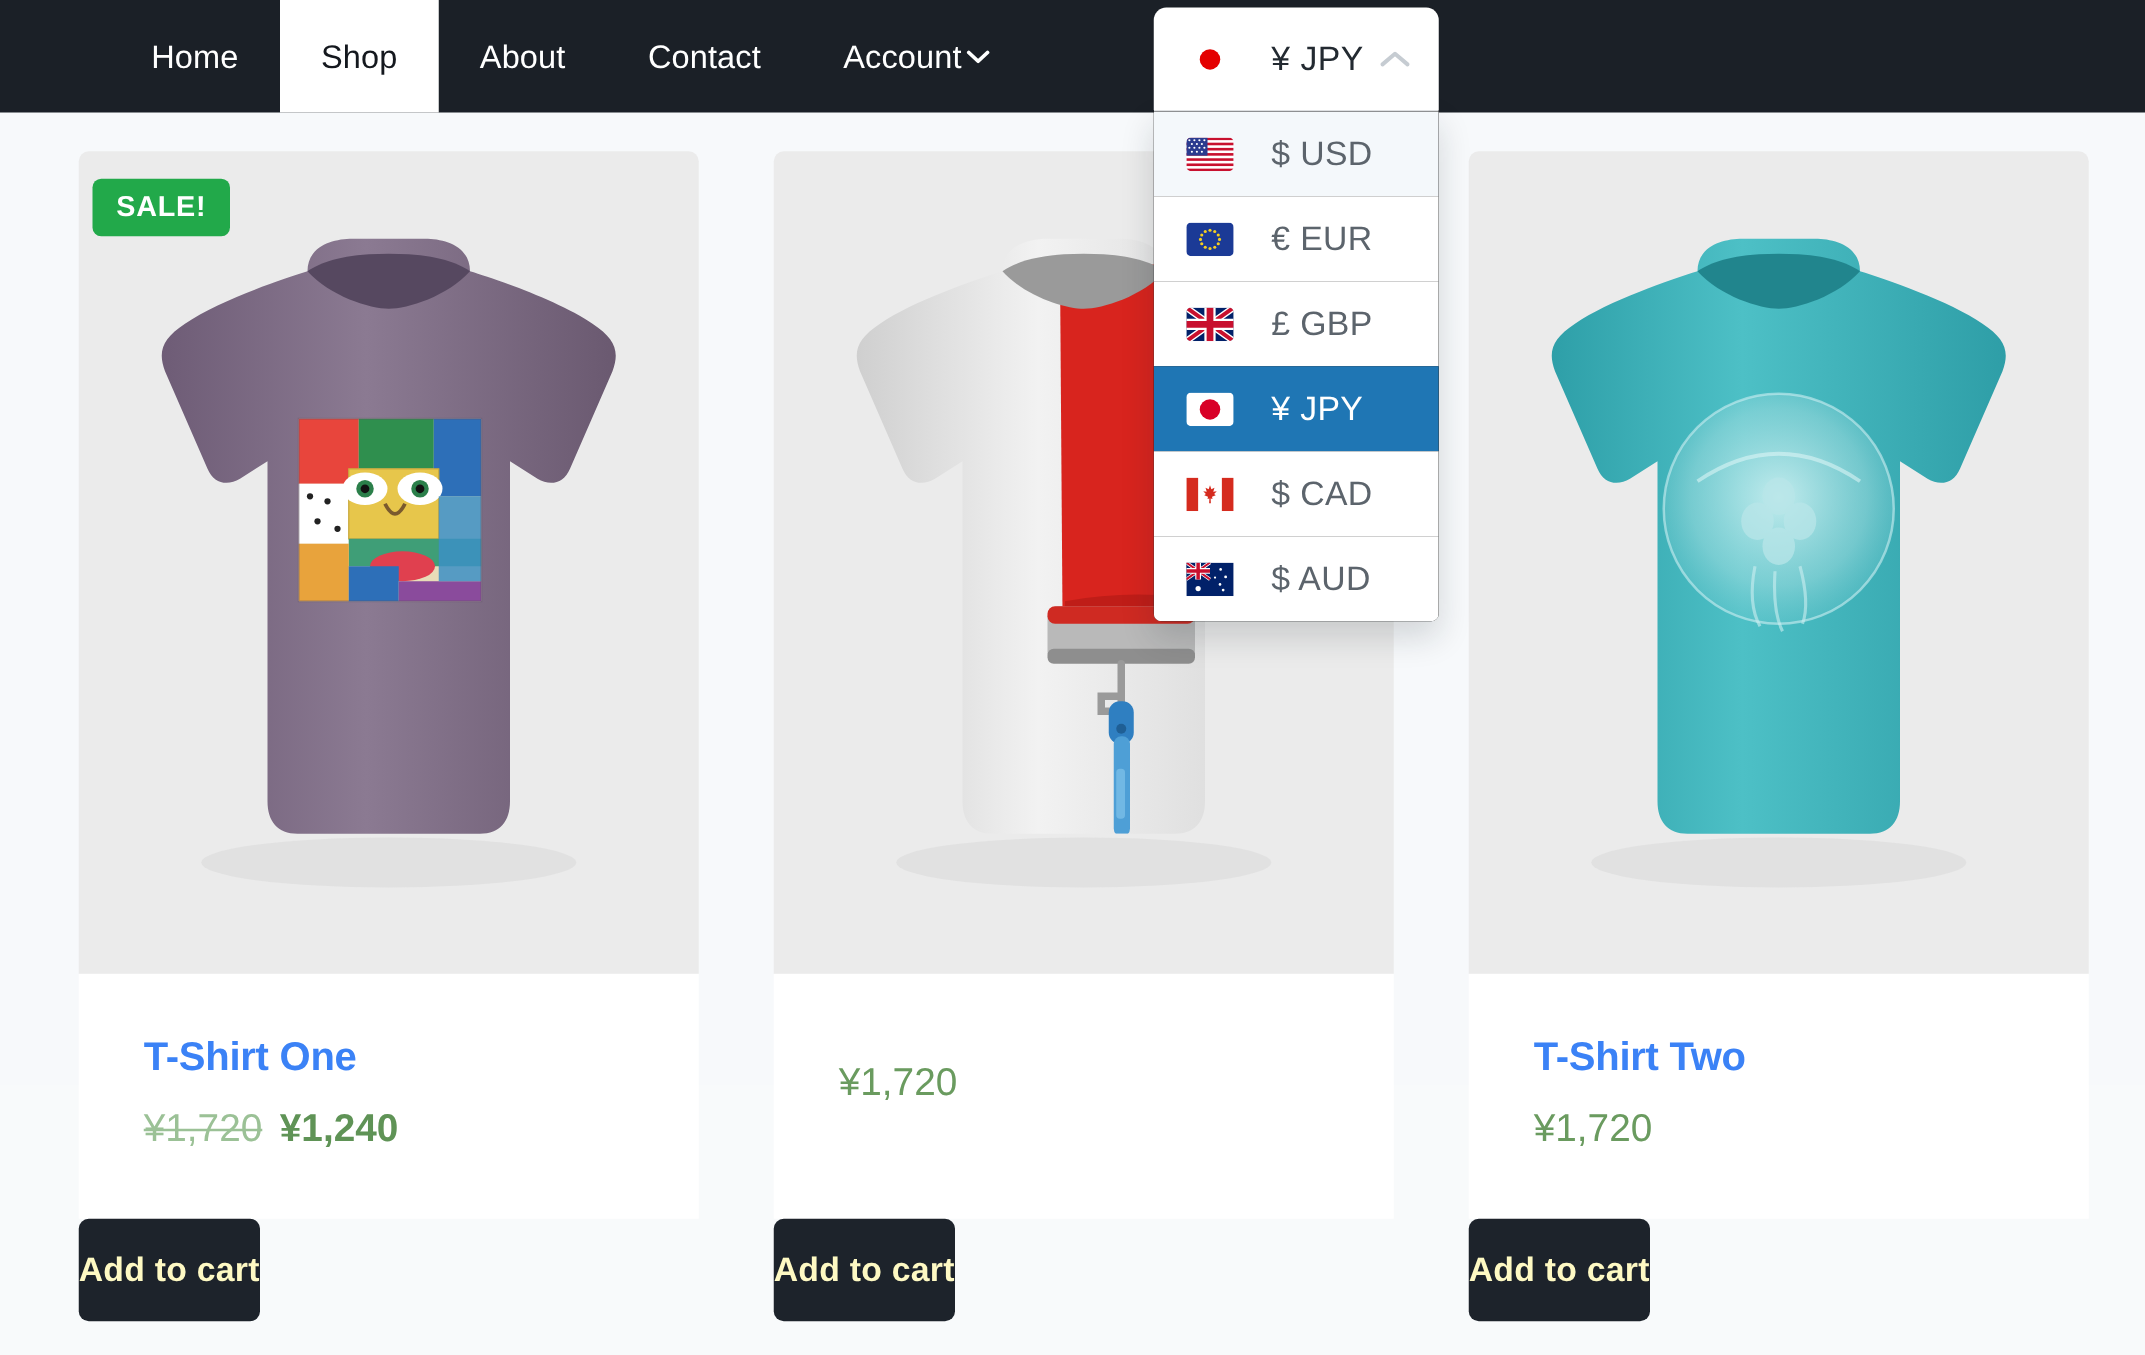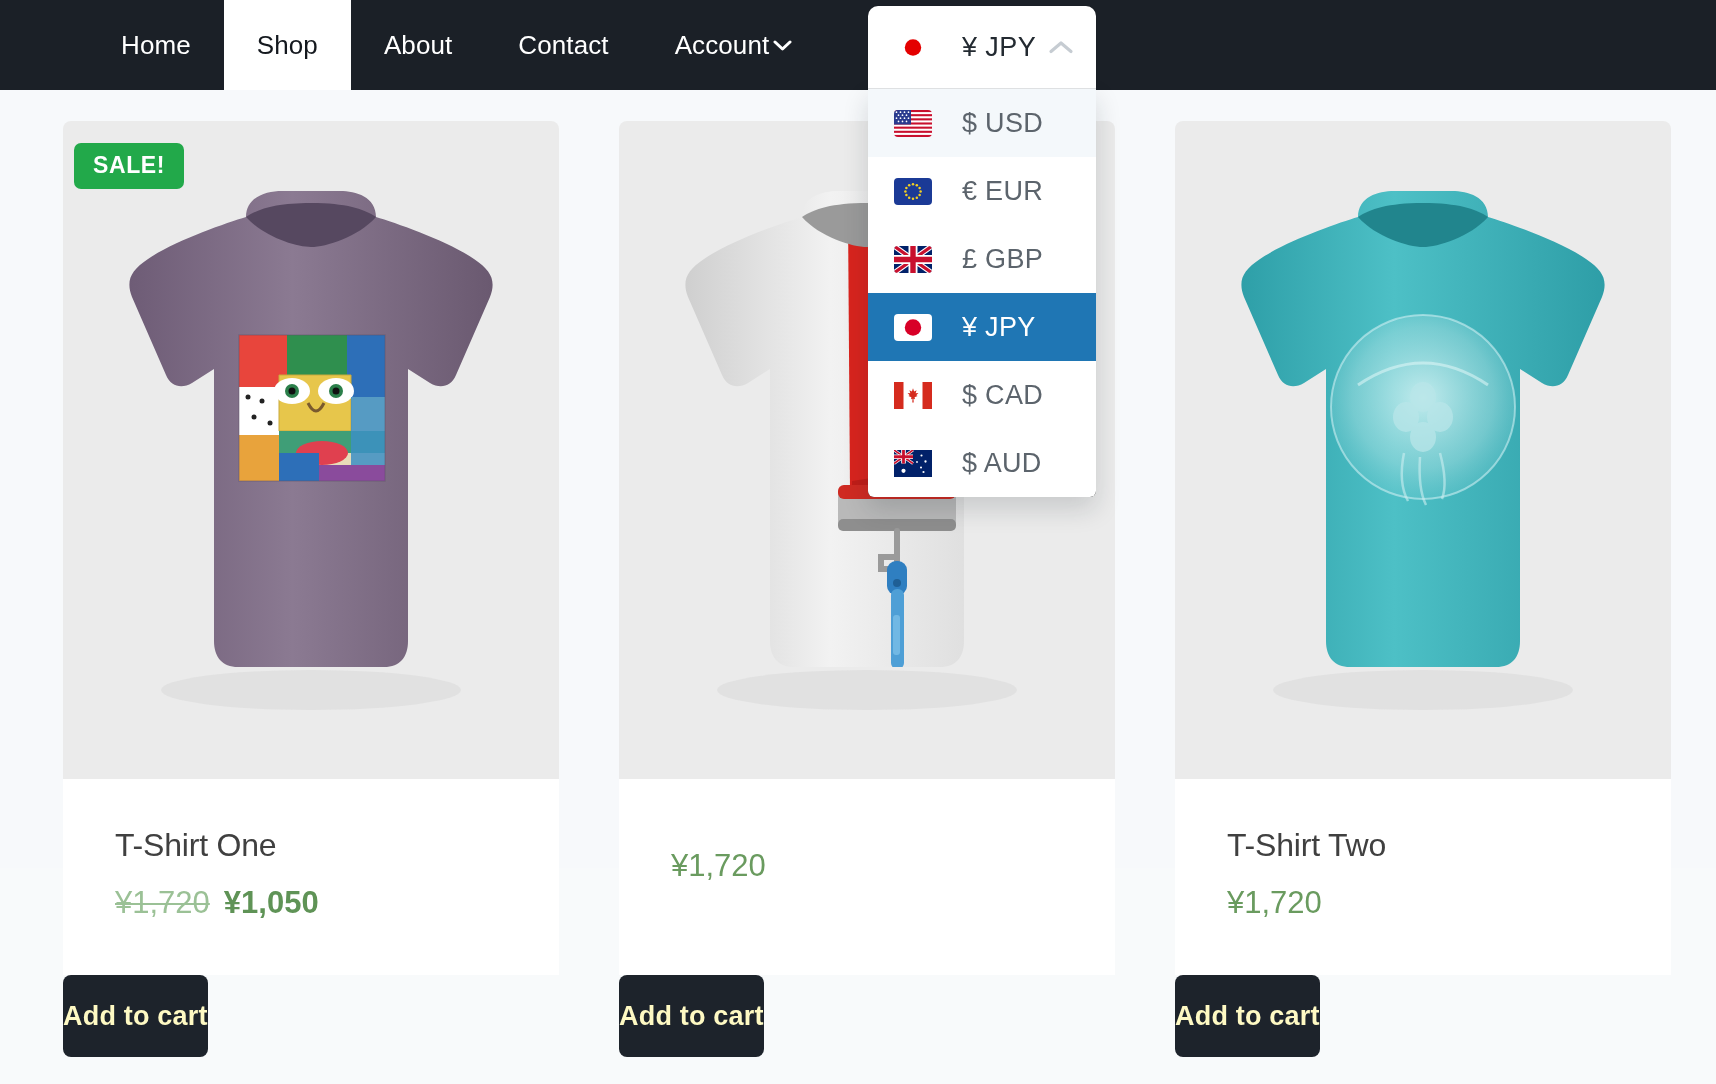--- a/index.html
+++ b/index.html
@@ -62,21 +62,21 @@
     display: inline-block;
     width: 19px;
     height: 11px;
   }
   .caret-down svg { display: block; }
 
   
   .currency-wrap {
     position: absolute;
     top: 6px;
-    left: 868px;
+    left: 923px;
     width: 228px;
     z-index: 40;
   }
 
   .currency-button {
     height: 82px;
     background: #ffffff;
     border-radius: 10px 10px 0 0;
     display: flex;
     align-items: center;
@@ -200,22 +200,22 @@
   .shirt-holder svg { display: block; }
 
   .card-body {
     background: #ffffff;
     padding: 48px 52px 10px 52px;
     height: 196px;
   }
 
   .product-title {
     font-size: 32px;
-    font-weight: 400;
-    color: #404040;
+    font-weight: 700;
+    color: #3b82f6;
     letter-spacing: -0.2px;
   }
 
   .price-row {
     margin-top: 21px;
     display: flex;
     align-items: baseline;
     gap: 14px;
   }
 
@@ -476,21 +476,21 @@
               <path d="M143 296 h146 v0 z" fill="none"></path>
             </g>
             <rect x="143" y="150" width="146" height="146" fill="none" stroke="#5d4f66" stroke-width="1.5" opacity="0.35"></rect>
           </svg>
         </div>
       </div>
       <div class="card-body">
         <div class="product-title">T-Shirt One</div>
         <div class="price-row">
           <span class="price-old">¥1,720</span>
-          <span class="price-new">¥1,050</span>
+          <span class="price-new">¥1,240</span>
         </div>
       </div>
       <div class="card-foot">
         <button class="add-to-cart">Add to cart</button>
       </div>
     </div>
 
     <div class="card">
       <div class="card-media">
         <div class="shirt-holder">

